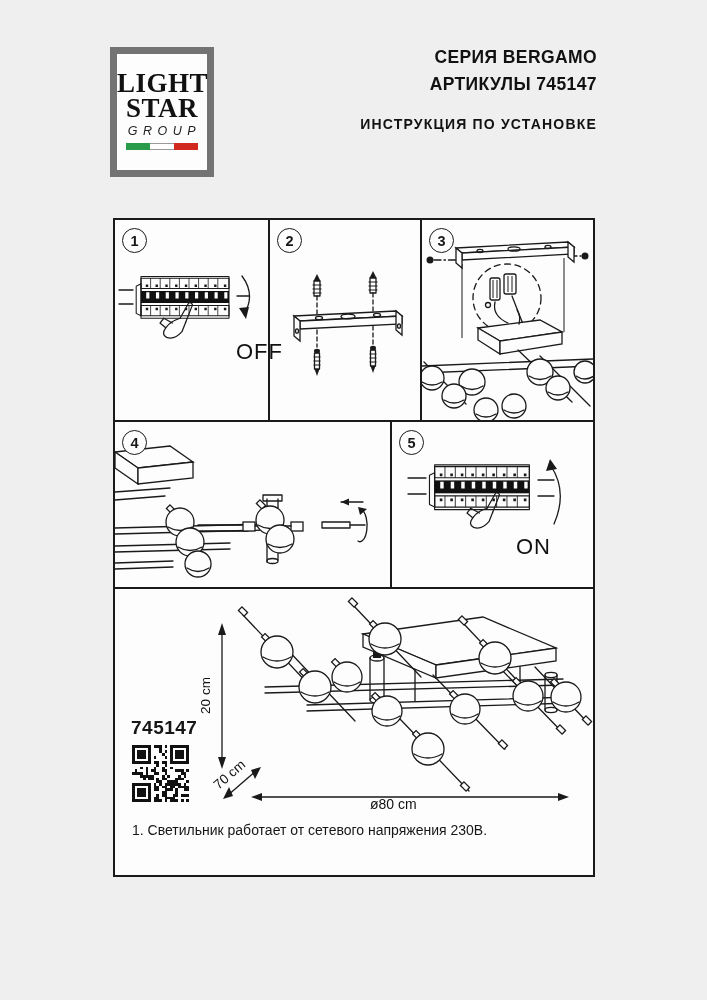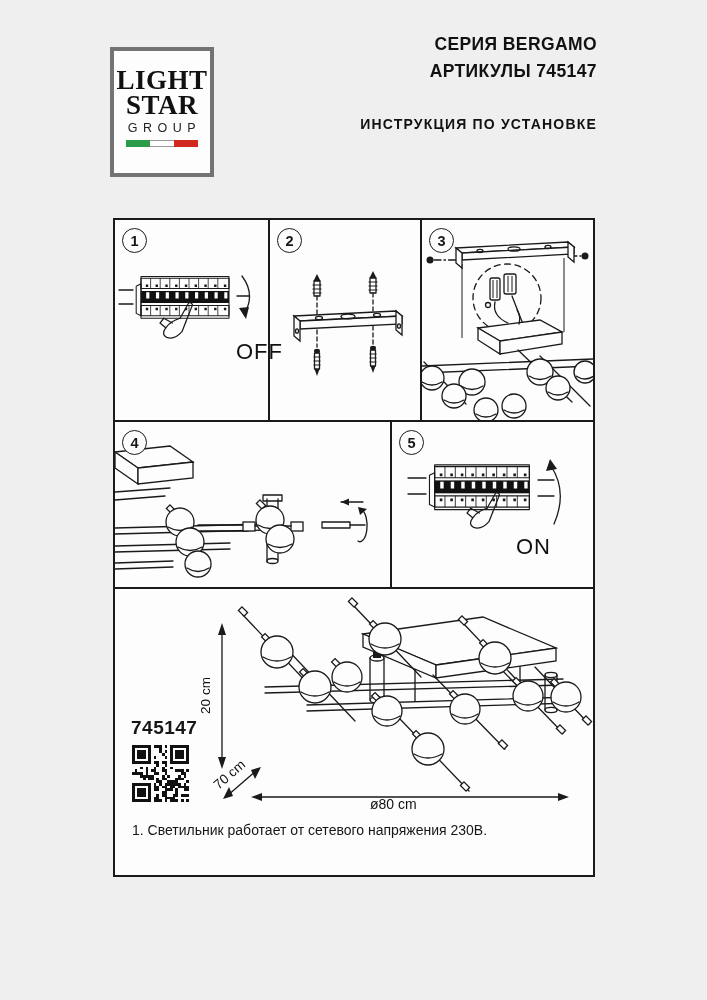--- a/index.html
+++ b/index.html
@@ -1,30 +1,30 @@
 <!DOCTYPE html>
 <html><head>
 <meta charset="utf-8">
 <style>
   html,body{margin:0;padding:0;}
   body{width:707px;height:1000px;position:relative;background:#efeff0;
        font-family:"Liberation Sans",sans-serif;color:#161616;overflow:hidden;}
 
   
   .logo-box{position:absolute;left:110px;top:47px;width:104px;height:130px;
-            background:#fdfdfd;border:4px solid #737373;box-sizing:border-box;text-align:center;}
+            background:#fdfdfd;border:7px solid #737373;box-sizing:border-box;text-align:center;}
   .logo-word{font-family:"Liberation Serif",serif;font-weight:bold;font-size:27px;
              line-height:25px;letter-spacing:.5px;color:#111;}
   .logo-word.first{margin-top:17px;}
-  .logo-group{font-size:12.5px;letter-spacing:5.5px;margin-top:3px;margin-left:5px;color:#222;}
+  .logo-group{font-size:12.5px;letter-spacing:5.5px;margin-top:3px;margin-left:5px;color:#222;font-style:italic;}
   .logo-flag{display:flex;width:72px;height:7px;margin:5px auto 0;}
   .logo-flag span{flex:1;}
   .flag-w{border-top:1px solid #9a9a9a;border-bottom:1px solid #9a9a9a;box-sizing:border-box;}
 
-  .hdr-block1{position:absolute;top:31px;right:110px;text-align:right;
+  .hdr-block1{position:absolute;top:44px;right:110px;text-align:right;
               font-size:17.5px;font-weight:700;line-height:27px;letter-spacing:.4px;color:#111;}
   .hdr-block2{position:absolute;top:112px;right:110px;text-align:right;
               font-size:14px;font-weight:700;line-height:24px;letter-spacing:1.2px;color:#111;}
 
   
   .grid{position:absolute;left:113px;top:218px;width:482px;height:659px;
         border:2px solid #1a1a1a;box-sizing:border-box;background:#fdfdfd;
         display:flex;flex-direction:column;}
   .row{display:flex;box-sizing:border-box;}
   .row1{height:202px;}

